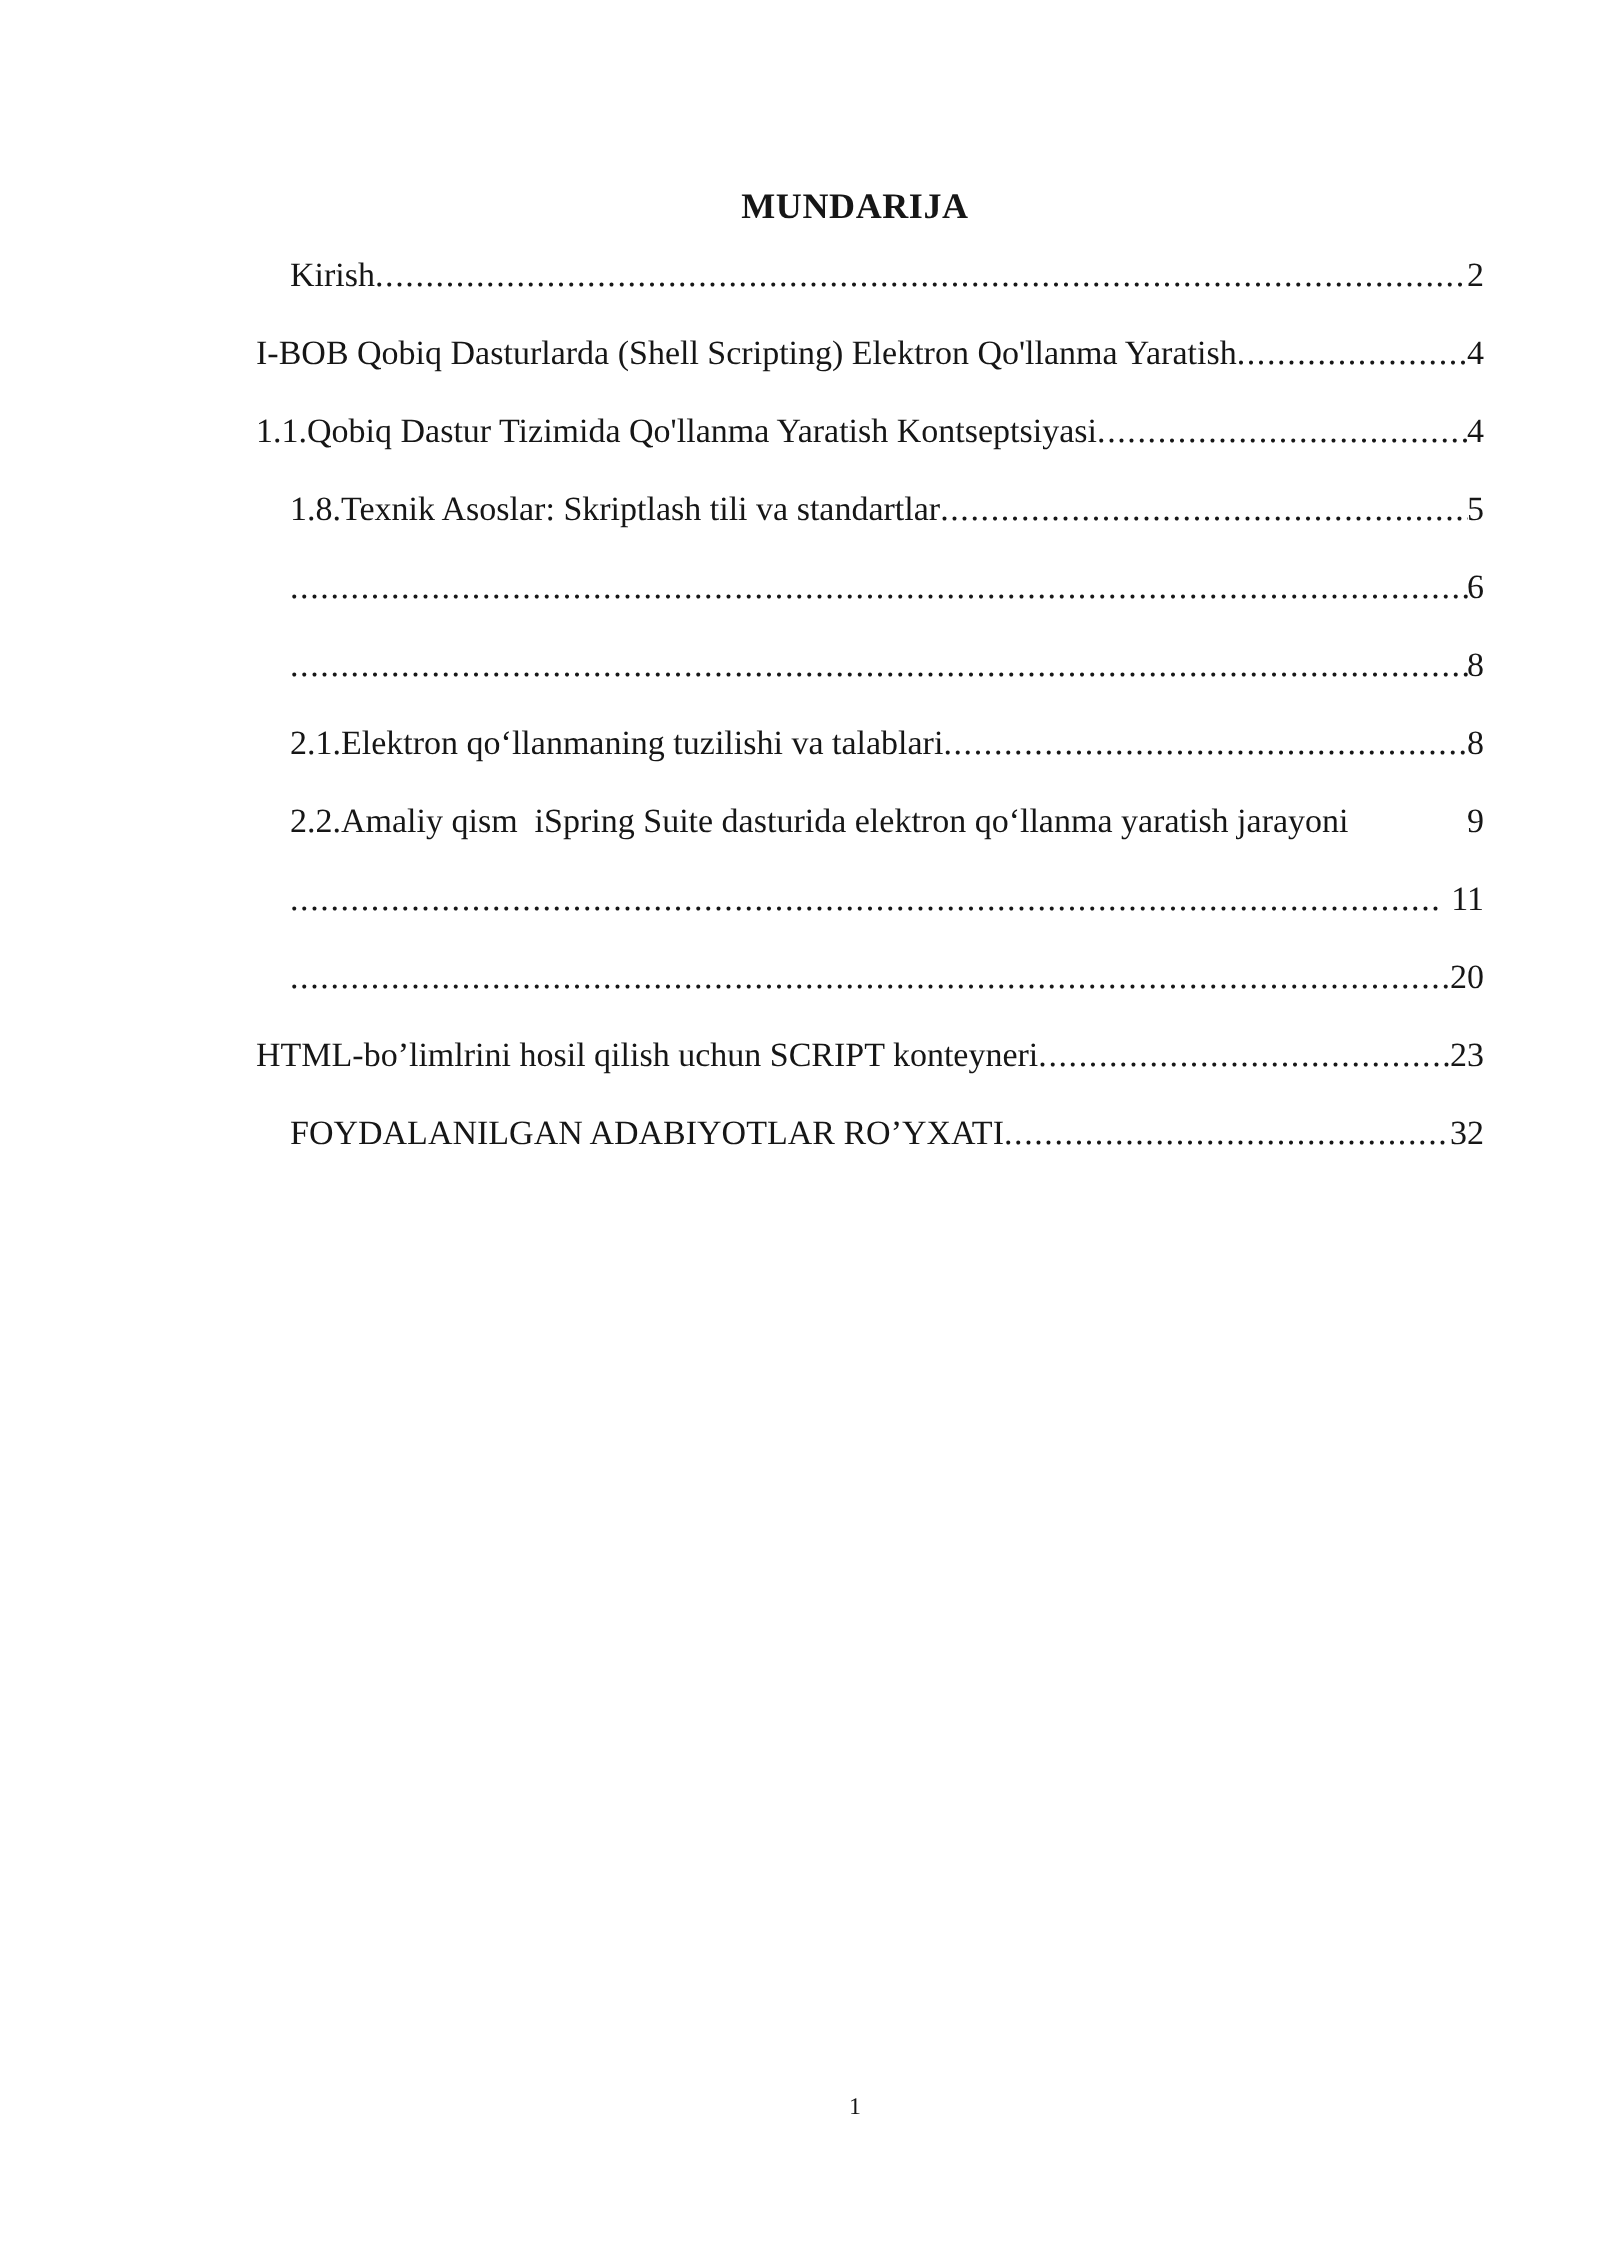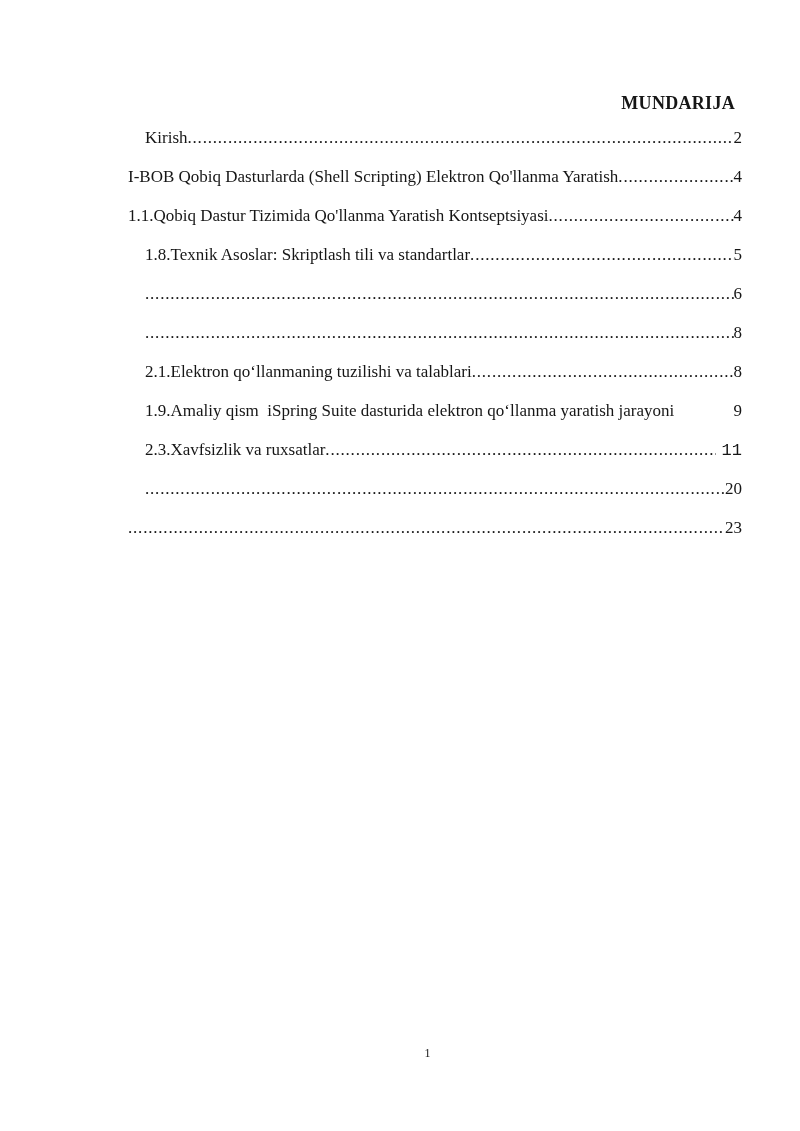--- a/index.html
+++ b/index.html
@@ -14,21 +14,21 @@
     background: #ffffff;
     font-family: "Liberation Serif", "DejaVu Serif", serif;
     color: #161616;
     overflow: hidden;
   }
   .doc-title {
     position: absolute;
     top: 90px;
     left: 120px;
     width: 615px;
-    text-align: right;
+    text-align: center;
     font-size: 18px;
     line-height: 26px;
     font-weight: bold;
     letter-spacing: 0.3px;
   }
   .toc {
     position: absolute;
     top: 118px;
     left: 128px;
     width: 614px;
@@ -60,21 +60,20 @@
   }
   .toc-row.no-leader .leader::after {
     content: "";
   }
   .pagenum {
     flex: 0 0 auto;
     white-space: nowrap;
   }
   .toc-row.gap .pagenum {
     margin-left: 6px;
-    font-family: Liberation Mono, monospace;
   }
   .footer-pagenum {
     position: absolute;
     top: 1045px;
     left: 120px;
     width: 615px;
     text-align: center;
     font-size: 12px;
     line-height: 16px;
   }
@@ -122,40 +121,45 @@
       <span class="pagenum">8</span>
     </div>
 
     <div class="toc-row indent">
       <span class="toc-label">2.1.Elektron qoʻllanmaning tuzilishi va talablari</span>
       <span class="leader"></span>
       <span class="pagenum">8</span>
     </div>
 
     <div class="toc-row indent no-leader">
-      <span class="toc-label">1.9.Amaliy qism  iSpring Suite dasturida elektron qoʻllanma yaratish jarayoni</span>
+      <span class="toc-label">2.2.Amaliy qism  iSpring Suite dasturida elektron qoʻllanma yaratish jarayoni</span>
       <span class="leader"></span>
       <span class="pagenum">9</span>
     </div>
 
     <div class="toc-row indent gap">
-      <span class="toc-label">2.3.Xavfsizlik va ruxsatlar</span>
       <span class="leader"></span>
       <span class="pagenum">11</span>
     </div>
 
     <div class="toc-row indent">
       <span class="leader"></span>
       <span class="pagenum">20</span>
     </div>
 
     <div class="toc-row">
+      <span class="toc-label">HTML-bo’limlrini hosil qilish uchun SCRIPT konteyneri</span>
       <span class="leader"></span>
       <span class="pagenum">23</span>
     </div>
 
 
+    <div class="toc-row indent">
+      <span class="toc-label">FOYDALANILGAN ADABIYOTLAR RO’YXATI</span>
+      <span class="leader"></span>
+      <span class="pagenum">32</span>
+    </div>
 
   </div>
 
   <div class="footer-pagenum">1</div>
 
 </div>
 
 </body></html>

